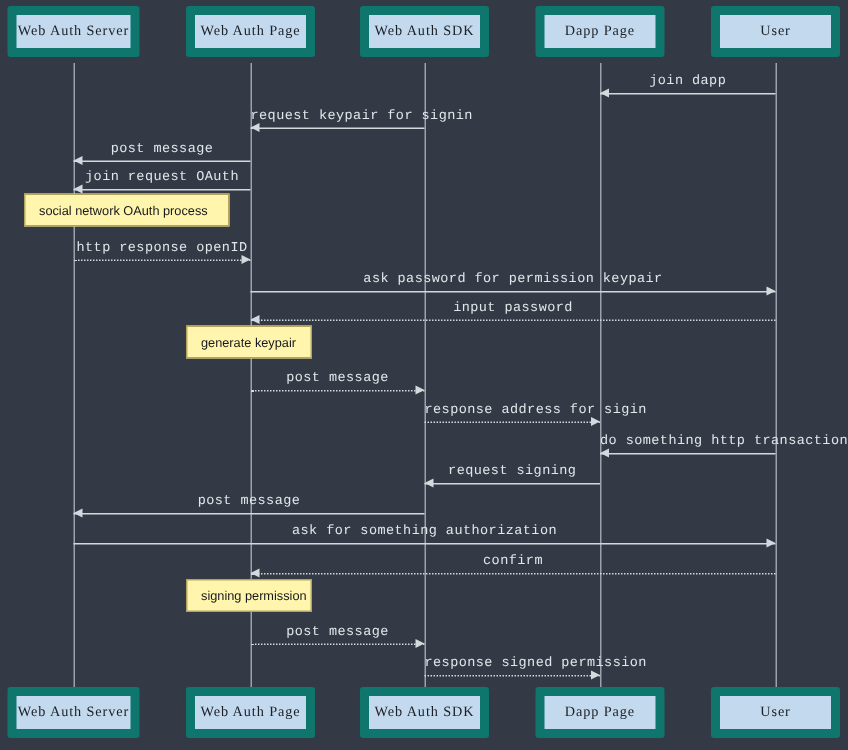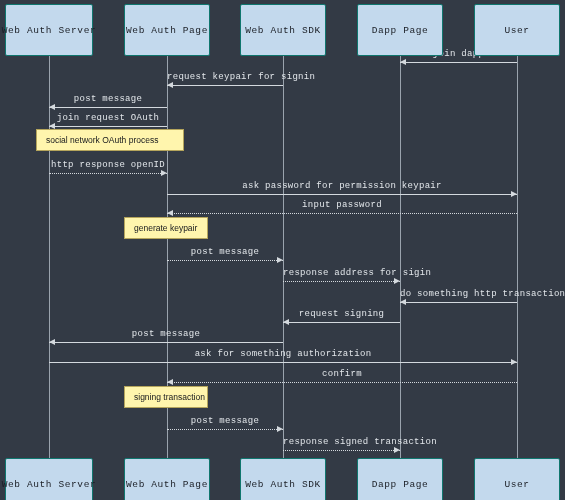--- a/index.html
+++ b/index.html
@@ -8,29 +8,29 @@
     background:#333a45;
     font-family:"DejaVu Sans Mono", monospace;
     overflow:hidden;
   }
   #diagram{position:relative;width:565px;height:500px;}
 
   
   .pbox{
     position:absolute;
     background:#c3d9ed;
-    border:1px solid #0f766e;
+    border:6px solid #0f766e;
     border-radius:2px;
     color:#1b1f26;
-    font-family:Liberation Mono, monospace;
+    font-family:Liberation Serif, serif;
     font-size:9.5px;
     letter-spacing:0.6px;
     display:flex;align-items:center;justify-content:center;
     box-sizing:border-box;
-    height:52px;
+    height:34px;
     white-space:nowrap;
   }
 
   
   .lifeline{
     position:absolute;
     width:1px;
     background:#9aa3ad;
     top:42px;
     height:416px;
@@ -173,27 +173,27 @@
         <div class="label">confirm</div>
       </div>
       <div class="msg right dotted" style="left: 167px; width: 116px; top: 429px;">
         <div class="line"></div>
         <div class="head"></div>
         <div class="label">post message</div>
       </div>
       <div class="msg right dotted" style="left: 283px; width: 117px; top: 450px;">
         <div class="line"></div>
         <div class="head"></div>
-        <div class="label">response signed transaction</div>
+        <div class="label">response signed permission</div>
       </div>
     </div>
   <div id="notes">
-      <div class="note" style="left: 36px; top: 129px; width: 148px;">social network OAuth process</div>
+      <div class="note" style="left: 16px; top: 129px; width: 137px;">social network OAuth process</div>
       <div class="note" style="left: 124px; top: 217px; width: 84px; text-align: right;">generate keypair</div>
-      <div class="note" style="left: 124px; top: 386px; width: 84px;">signing transaction</div>
+      <div class="note" style="left: 124px; top: 386px; width: 84px;">signing permission</div>
     </div>
   <div id="boxes-top">
       <div class="pbox" style="left: 5px; top: 4px; width: 88px;">Web Auth Server</div>
       <div class="pbox" style="left: 124px; top: 4px; width: 86px;">Web Auth Page</div>
       <div class="pbox" style="left: 240px; top: 4px; width: 86px;">Web Auth SDK</div>
       <div class="pbox" style="left: 357px; top: 4px; width: 86px;">Dapp Page</div>
       <div class="pbox" style="left: 474px; top: 4px; width: 86px;">User</div>
     </div>
   <div id="boxes-bottom">
       <div class="pbox" style="left: 5px; top: 458px; width: 88px;">Web Auth Server</div>

